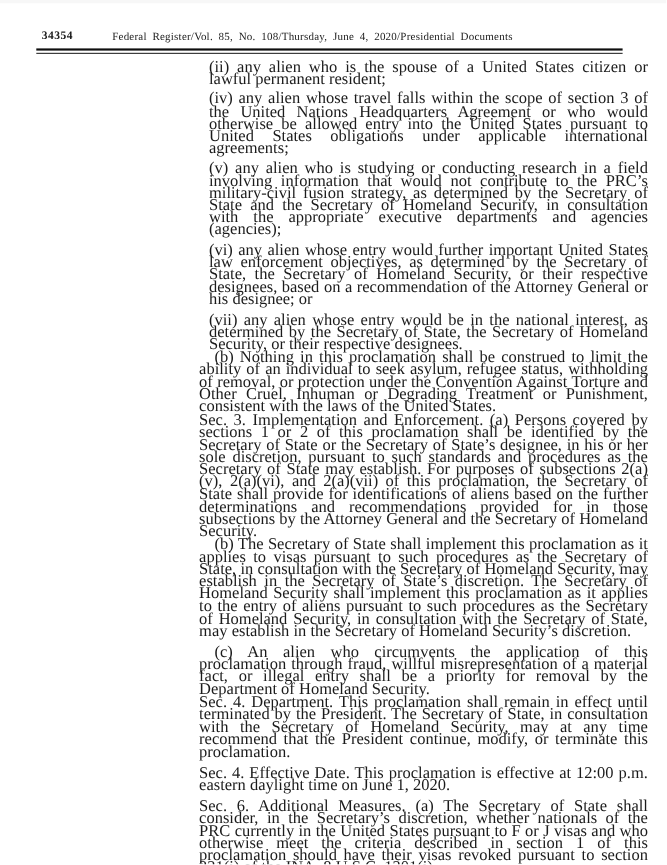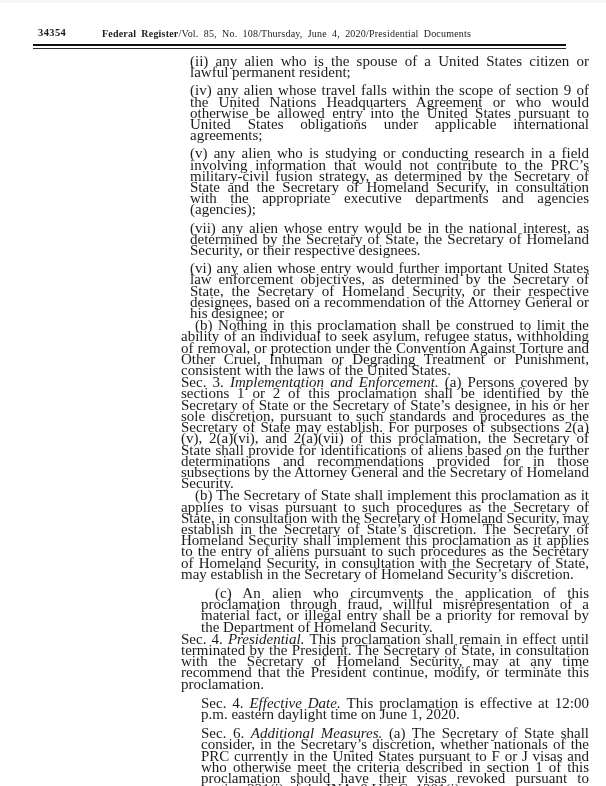--- a/index.html
+++ b/index.html
@@ -32,21 +32,21 @@
   }
   .header-title {
     position: absolute;
     left: 102px;
     top: 28px;
     font-size: 10px;
     letter-spacing: 0.2px;
     word-spacing: 2.5px;
     white-space: nowrap;
   }
-  .header-title b { font-weight: bold; }
+  .header-title b { font-weight: normal; }
   .rule {
     position: absolute;
     left: 33px;
     top: 44px;
     width: 533px;
     height: 2px;
     border-top: 2.2px solid #0f0f0f;
     border-bottom: 1px solid #2a2a2a;
   }
   .body-column {
@@ -64,44 +64,44 @@
     margin-top: 7px;
   }
   .para.flush {
     text-indent: 14px;
     margin-top: 1px;
   }
   .para.section {
     text-indent: 0;
     margin-top: 1px;
   }
-  .para.spaced { margin-top: 8px; margin-left: 20px; }
+  .para.spaced { margin-top: 8px; }
   .para:first-child { margin-top: 0; }
   .sec-label { font-weight: normal; }
-  .sec-title { font-style: italic; }
+  .sec-title { }
 </style>
 </head>
 <body>
 
 <div class="screen">
   <div class="top-edge"></div>
 
   <span class="page-num">34354</span>
 
   <span class="header-title"><b>Federal Register</b><span>/Vol. 85, No. 108/Thursday, June 4, 2020/Presidential Documents</span></span>
 
   <div class="rule"></div>
 
   <div class="body-column">
       <div class="para item">(ii) any alien who is the spouse of a United States citizen or lawful permanent resident;</div>
-      <div class="para item">(iv) any alien whose travel falls within the scope of section 9 of the United Nations Headquarters Agreement or who would otherwise be allowed entry into the United States pursuant to United States obligations under applicable international agreements;</div>
+      <div class="para item">(iv) any alien whose travel falls within the scope of section 3 of the United Nations Headquarters Agreement or who would otherwise be allowed entry into the United States pursuant to United States obligations under applicable international agreements;</div>
       <div class="para item">(v) any alien who is studying or conducting research in a field involving information that would not contribute to the PRC’s military-civil fusion strategy, as determined by the Secretary of State and the Secretary of Homeland Security, in consultation with the appropriate executive departments and agencies (agencies);</div>
+      <div class="para item">(vi) any alien whose entry would further important United States law enforcement objectives, as determined by the Secretary of State, the Secretary of Homeland Security, or their respective designees, based on a recommendation of the Attorney General or his designee; or</div>
       <div class="para item">(vii) any alien whose entry would be in the national interest, as determined by the Secretary of State, the Secretary of Homeland Security, or their respective designees.</div>
-      <div class="para item">(vi) any alien whose entry would further important United States law enforcement objectives, as determined by the Secretary of State, the Secretary of Homeland Security, or their respective designees, based on a recommendation of the Attorney General or his designee; or</div>
       <div class="para flush">(b) Nothing in this proclamation shall be construed to limit the ability of an individual to seek asylum, refugee status, withholding of removal, or protection under the Convention Against Torture and Other Cruel, Inhuman or Degrading Treatment or Punishment, consistent with the laws of the United States.</div>
       <div class="para section"><span class="sec-label">Sec. 3. </span><span class="sec-title">Implementation and Enforcement. </span><span>(a) Persons covered by sections 1 or 2 of this proclamation shall be identified by the Secretary of State or the Secretary of State’s designee, in his or her sole discretion, pursuant to such standards and procedures as the Secretary of State may establish. For purposes of subsections 2(a)(v), 2(a)(vi), and 2(a)(vii) of this proclamation, the Secretary of State shall provide for identifications of aliens based on the further determinations and recommendations provided for in those subsections by the Attorney General and the Secretary of Homeland Security.</span></div>
       <div class="para flush">(b) The Secretary of State shall implement this proclamation as it applies to visas pursuant to such procedures as the Secretary of State, in consultation with the Secretary of Homeland Security, may establish in the Secretary of State’s discretion. The Secretary of Homeland Security shall implement this proclamation as it applies to the entry of aliens pursuant to such procedures as the Secretary of Homeland Security, in consultation with the Secretary of State, may establish in the Secretary of Homeland Security’s discretion.</div>
       <div class="para flush spaced">(c) An alien who circumvents the application of this proclamation through fraud, willful misrepresentation of a material fact, or illegal entry shall be a priority for removal by the Department of Homeland Security.</div>
-      <div class="para section"><span class="sec-label">Sec. 4. </span><span class="sec-title">Presidential. </span><span>This proclamation shall remain in effect until terminated by the President. The Secretary of State, in consultation with the Secretary of Homeland Security, may at any time recommend that the President continue, modify, or terminate this proclamation.</span></div>
+      <div class="para section"><span class="sec-label">Sec. 4. </span><span class="sec-title">Department. </span><span>This proclamation shall remain in effect until terminated by the President. The Secretary of State, in consultation with the Secretary of Homeland Security, may at any time recommend that the President continue, modify, or terminate this proclamation.</span></div>
       <div class="para section spaced"><span class="sec-label">Sec. 4. </span><span class="sec-title">Effective Date. </span><span>This proclamation is effective at 12:00 p.m. eastern daylight time on June 1, 2020.</span></div>
       <div class="para section spaced"><span class="sec-label">Sec. 6. </span><span class="sec-title">Additional Measures. </span><span>(a) The Secretary of State shall consider, in the Secretary’s discretion, whether nationals of the PRC currently in the United States pursuant to F or J visas and who otherwise meet the criteria described in section 1 of this proclamation should have their visas revoked pursuant to section 221(i) of the INA, 8 U.S.C. 1201(i).</span></div>
     </div>
 </div>
 
 </body></html>

